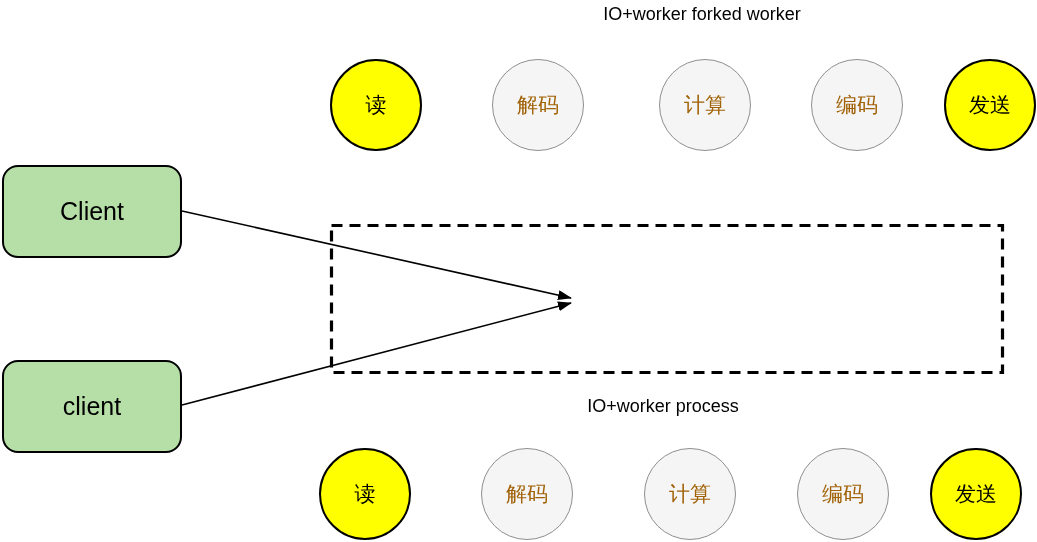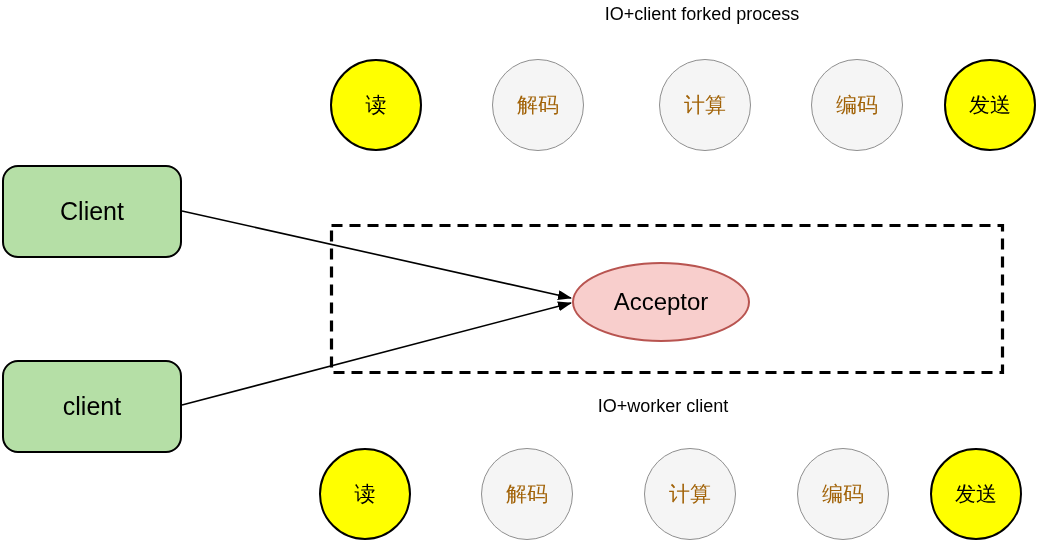--- a/index.html
+++ b/index.html
@@ -91,33 +91,32 @@
     <defs>
       <marker id="arrowhead" markerUnits="userSpaceOnUse" markerWidth="14" markerHeight="10" refX="13" refY="5" orient="auto">
         <path d="M0,0 L14,5 L0,10 Z" fill="#000000"></path>
       </marker>
     </defs>
     <rect x="331.5" y="225.5" width="671" height="147" fill="none" stroke="#000000" stroke-width="3.2" stroke-dasharray="11 7"></rect>
     <line x1="182" y1="211" x2="571" y2="298" stroke="#000000" stroke-width="1.6" marker-end="url(#arrowhead)"></line>
     <line x1="182" y1="405" x2="571" y2="303" stroke="#000000" stroke-width="1.6" marker-end="url(#arrowhead)"></line>
   </svg>
 
-  <div class="title" style="left:702px; top:4px">IO+client forked process</div>
-  <div class="title" style="left:663px; top:396px">IO+worker client</div>
+  <div class="title" style="left:702px; top:4px">IO+worker forked worker</div>
+  <div class="title" style="left:663px; top:396px">IO+worker process</div>
 
   <div class="stage io" style="left:330px; top:59px">读</div>
   <div class="stage worker" style="left:492px; top:59px">解码</div>
   <div class="stage worker" style="left:659px; top:59px">计算</div>
   <div class="stage worker" style="left:811px; top:59px">编码</div>
   <div class="stage io" style="left:944px; top:59px">发送</div>
 
   <div class="client-box" style="top:165px">Client</div>
   <div class="client-box" style="top:360px">client</div>
 
-  <div class="acceptor">Acceptor</div>
 
   <div class="stage io" style="left:319px; top:448px">读</div>
   <div class="stage worker" style="left:481px; top:448px">解码</div>
   <div class="stage worker" style="left:644px; top:448px">计算</div>
   <div class="stage worker" style="left:797px; top:448px">编码</div>
   <div class="stage io" style="left:930px; top:448px">发送</div>
 
 </div>
 
 </body></html>

